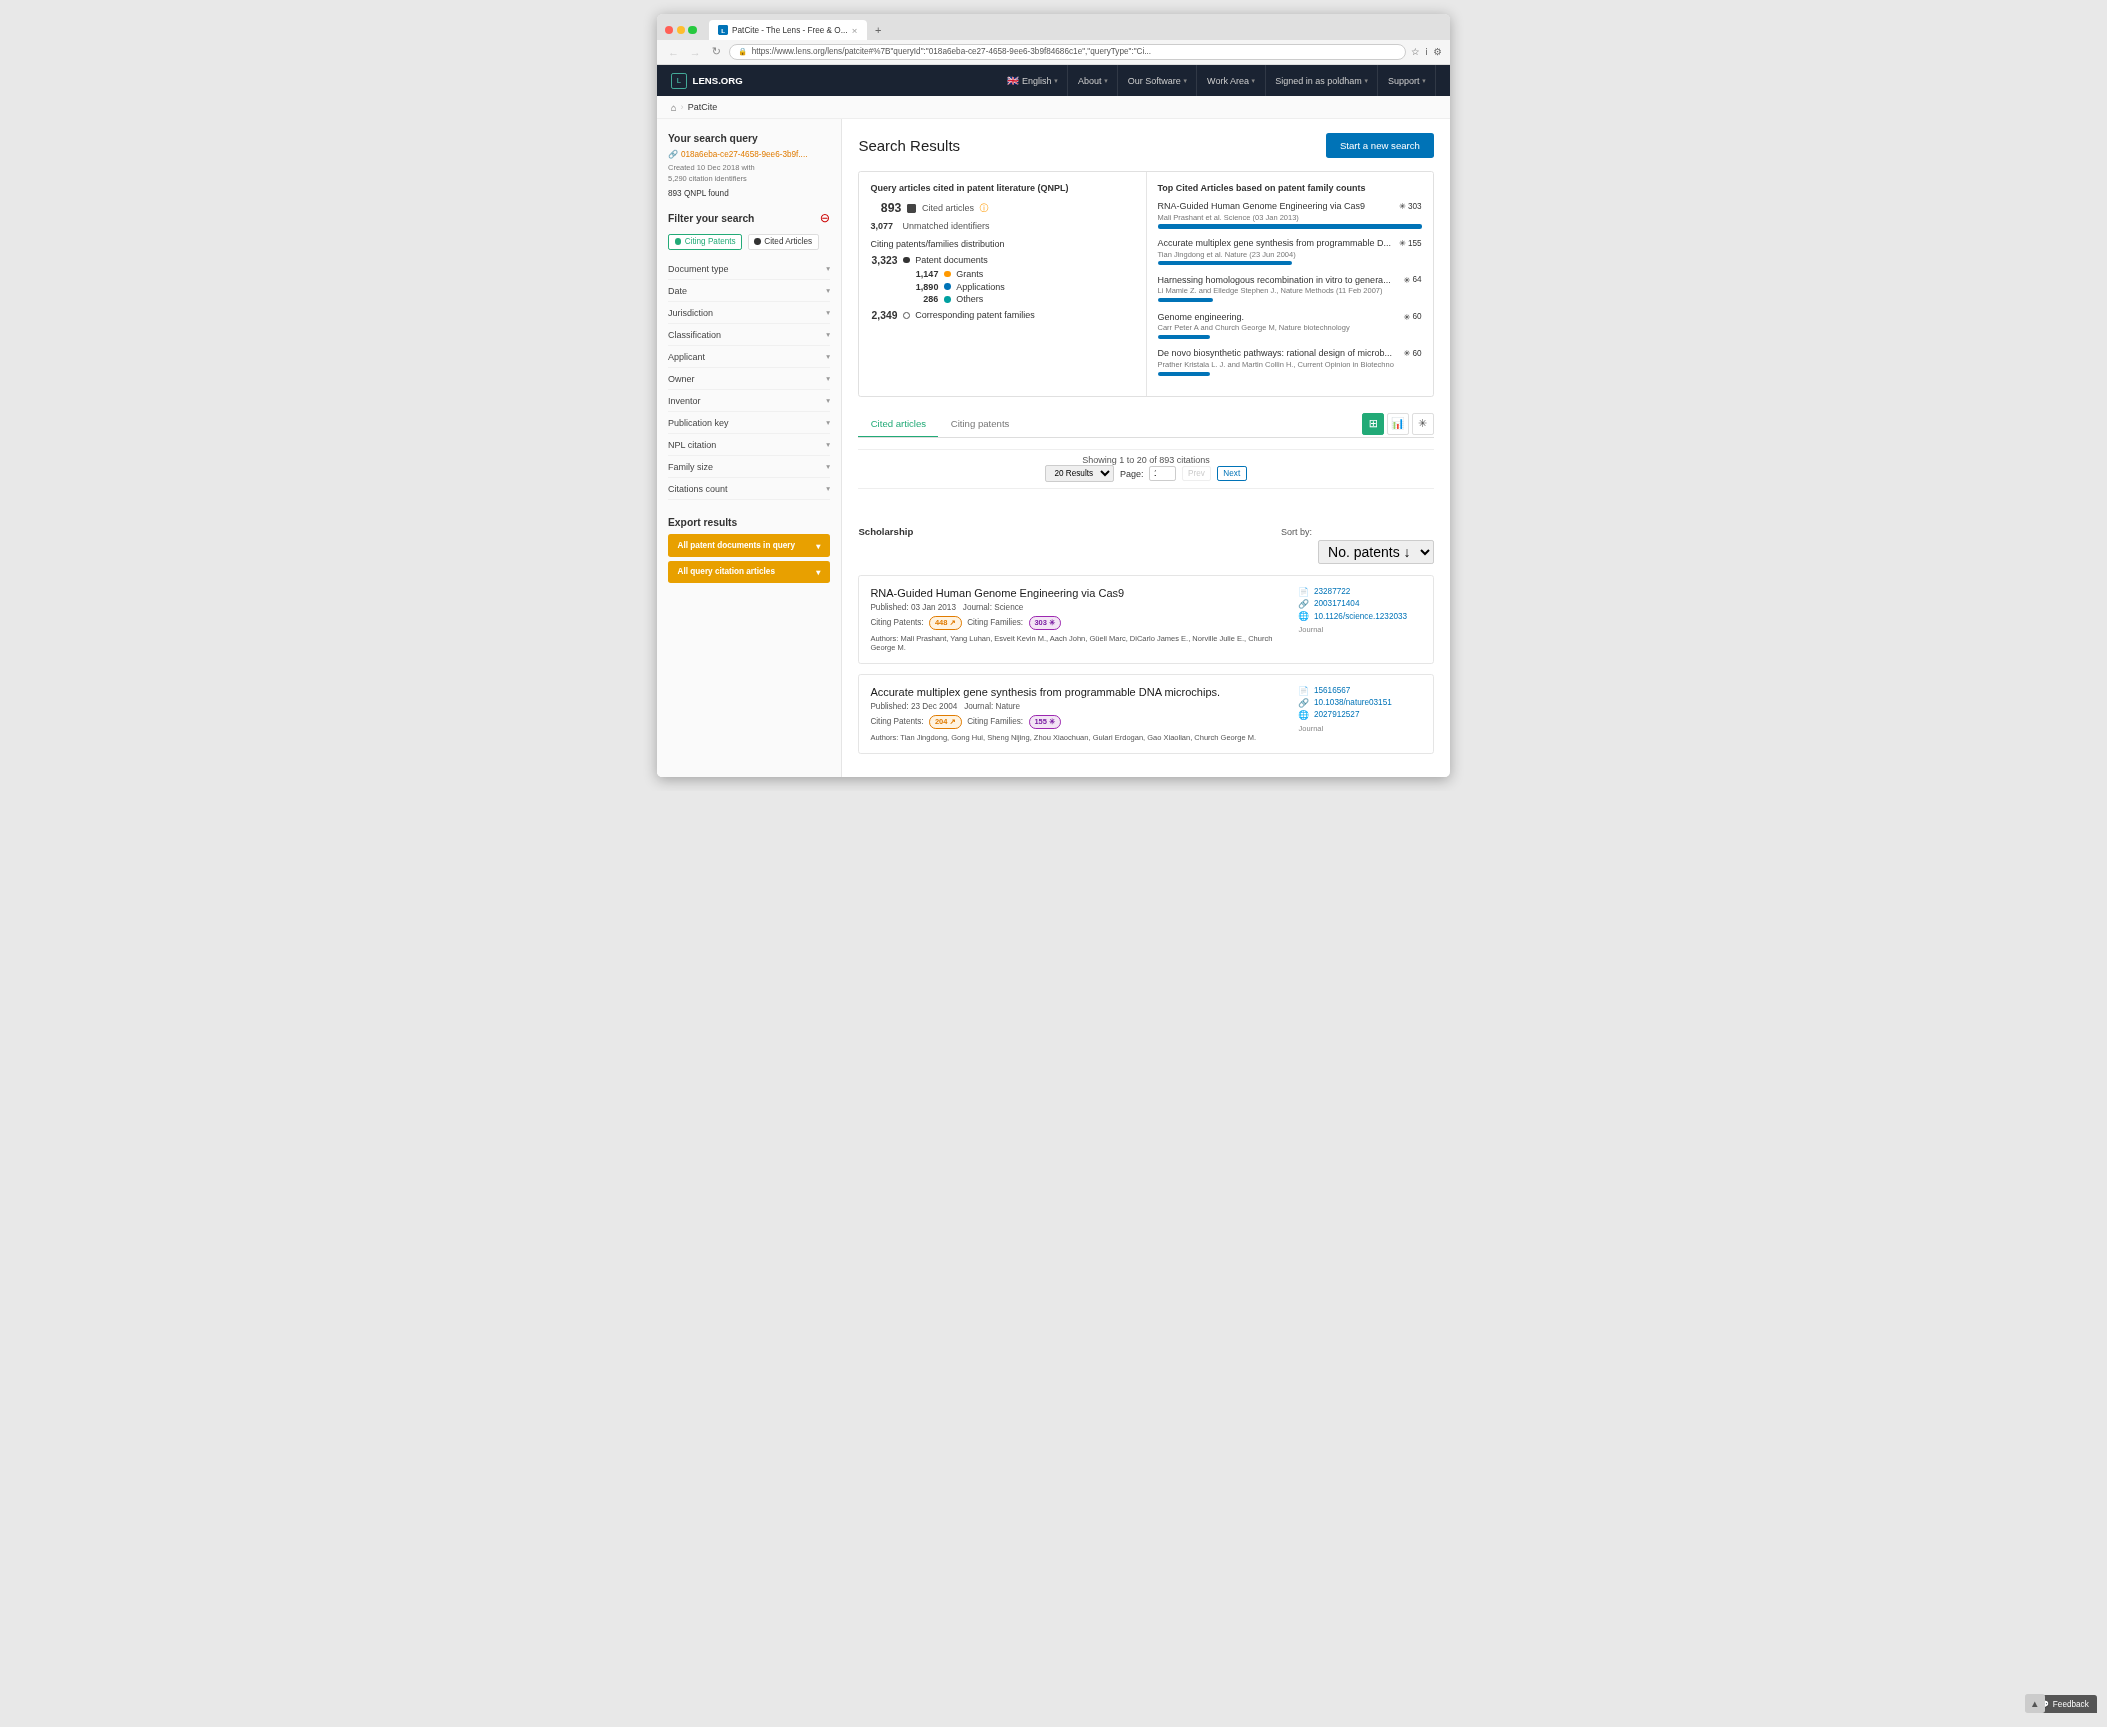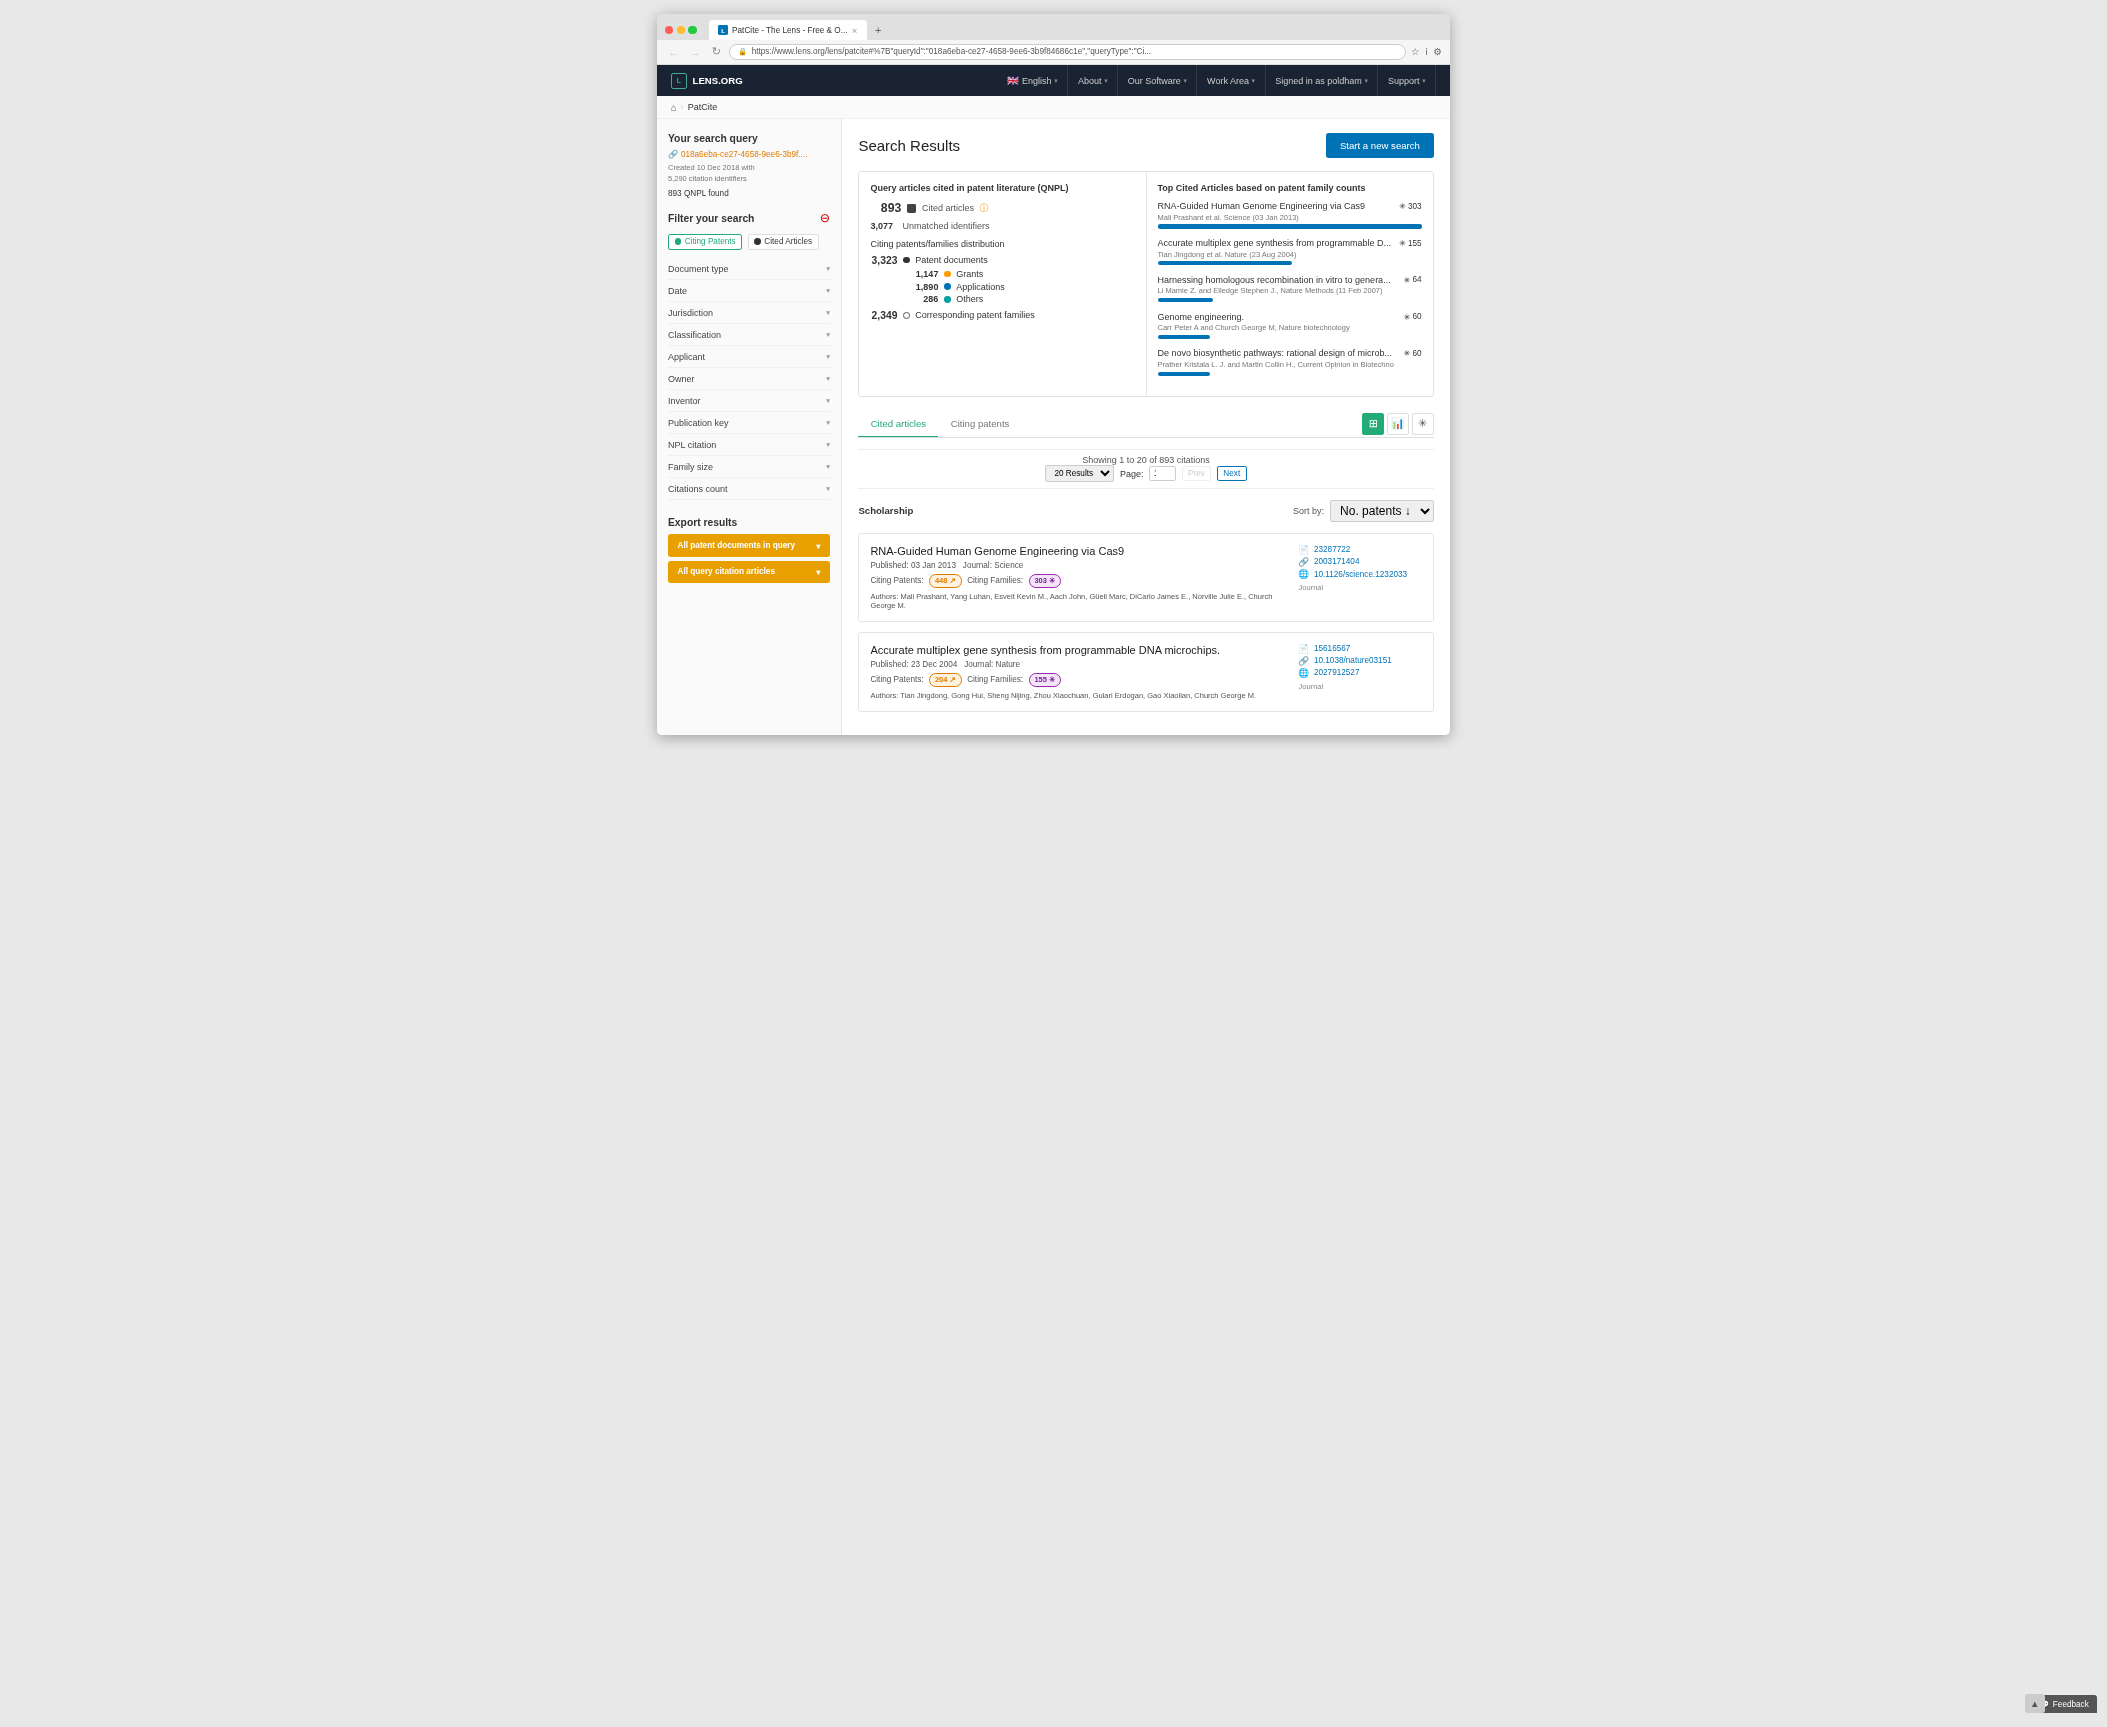--- a/index.html
+++ b/index.html
@@ -127,21 +127,21 @@
     .results-pager { display: flex; align-items: center; gap: 5.5px; font-size: 9px; }
     .pager-select { border: 0.7px solid #ccc; border-radius: 2.1px; padding: 2.1px 4.1px; font-size: 8.2px; }
     .pager-btn { padding: 2.1px 5.5px; border: 0.7px solid #ccc; border-radius: 2.1px; font-size: 8.2px; cursor: pointer; background: white; color: #333; }
     .pager-btn.active { color: #0073b7; border-color: #0073b7; }
     .pager-btn.disabled { color: #ccc; border-color: #eee; cursor: default; }
 
     
     .sort-row { display: flex; justify-content: space-between; align-items: center; margin-bottom: 11px; }
     .sort-label { font-size: 9.6px; font-weight: 600; color: #333; }
     .sort-controls { display: flex; align-items: center; gap: 5.5px; font-size: 9px; color: #555; }
-    .sort-select { border: 0.7px solid #ccc; border-radius: 2.1px; padding: 2.1px 5.5px; font-size: 12px; }
+    .sort-select { border: 0.7px solid #ccc; border-radius: 2.1px; padding: 2.1px 5.5px; font-size: 14px; margin-top: 40px; }
 
     
     .result-item { border: 0.7px solid #e5e5e5; border-radius: 2.7px; padding: 11px; margin-bottom: 9.6px; }
     .result-title { font-size: 11px; font-weight: 500; color: #1a1a1a; margin-bottom: 4.1px; cursor: pointer; }
     .result-meta { font-size: 8.2px; color: #555; margin-bottom: 4.1px; }
     .result-meta span { font-weight: 500; }
     .result-badges { display: flex; gap: 5.5px; margin-bottom: 4.1px; align-items: center; }
     .badge { padding: 1.4px 4.8px; border-radius: 6.8px; font-size: 7.5px; font-weight: 600; display: flex; align-items: center; gap: 2.1px; }
     .badge-orange-outline { background: #fff3e0; color: #e07b00; border: 0.7px solid #e07b00; }
     .badge-purple-outline { background: #f3e5f5; color: #7b1fa2; border: 0.7px solid #9c27b0; }
@@ -402,21 +402,21 @@
               </div>
 
               <div class="top-cited-item">
                 <div class="top-cited-title">
                   <span style="cursor:pointer;">Accurate multiplex gene synthesis from programmable D...</span>
                   <span class="top-cited-count">
                     <span>✳</span>
                     <span>155</span>
                   </span>
                 </div>
-                <div class="top-cited-meta">Tian Jingdong et al. Nature (23 Aug 2004)</div>
+                <div class="top-cited-meta">Tian Jingdong et al. Nature (23 Jun 2004)</div>
                 <div class="top-cited-bar bar-blue" style="width:51%;"></div>
               </div>
 
               <div class="top-cited-item">
                 <div class="top-cited-title">
                   <span style="cursor:pointer;">Harnessing homologous recombination in vitro to genera...</span>
                   <span class="top-cited-count">
                     <span>✳</span>
                     <span>64</span>
                   </span>

